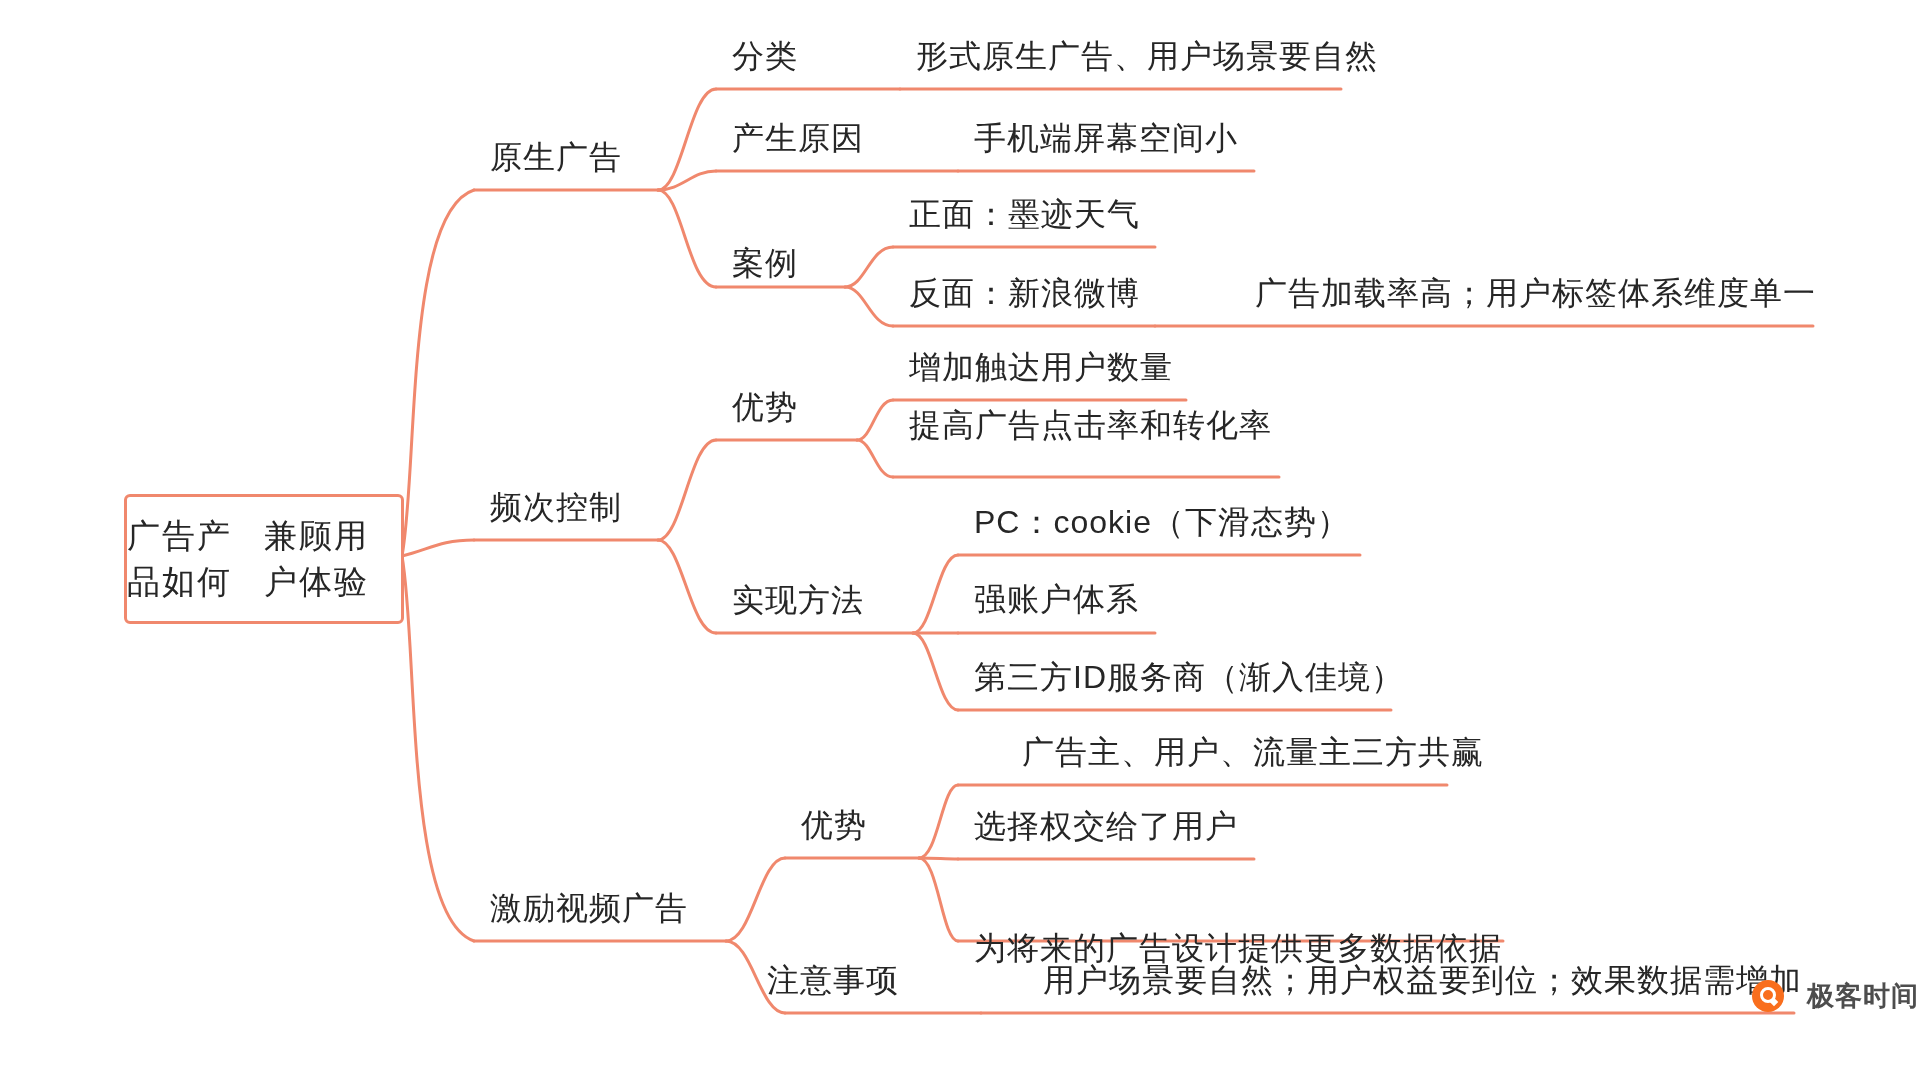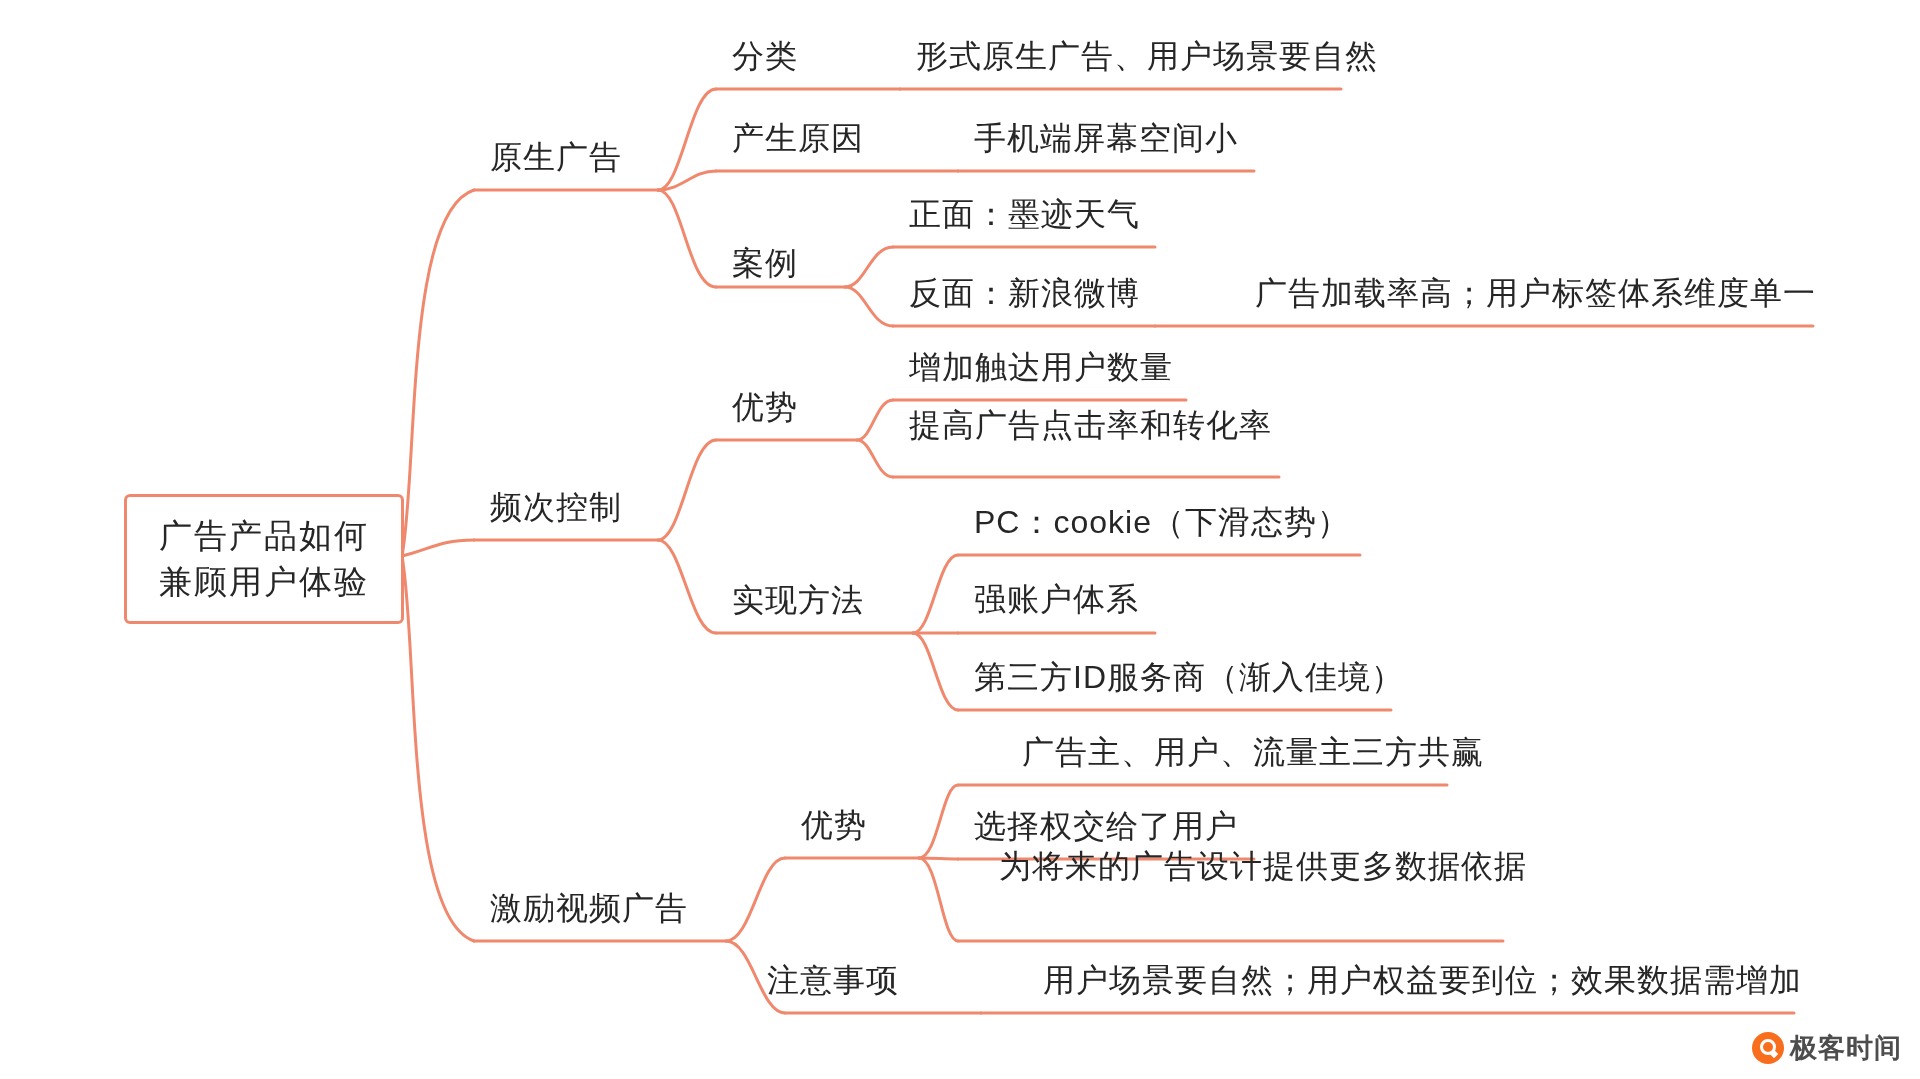--- a/index.html
+++ b/index.html
@@ -27,30 +27,30 @@
     color:var(--text);
     letter-spacing:1px;
   }
   .root-box{
     position:absolute;
     left:124px;top:494px;
     width:274px;height:124px;
     border:3px solid var(--branch);
     border-radius:6px;
     background:#fff;
-    display:flex;flex-direction:column;
+    display:flex;flex-direction:row;
     justify-content:center;align-items:center;
     font-size:33px;line-height:46px;
     color:var(--text);
     letter-spacing:2px;
   }
   .logo{
     position:absolute;
-    left:1752px;top:1030px;
-    display:flex;align-items:center;gap:6px;
+    left:1752px;top:978px;
+    display:flex;align-items:center;gap:23px;
   }
   .logo-icon{
     position:relative;
     width:32px;height:32px;
     border-radius:50%;
     background:var(--logo);
   }
   .logo-ring{
     position:absolute;left:8px;top:7px;
     width:10px;height:10px;
@@ -147,21 +147,21 @@
   <div class="node-label" style="left:909px;top:408px;">提高广告点击率和转化率</div>
   <div class="node-label" style="left:732px;top:583px;">实现方法</div>
   <div class="node-label" style="left:974px;top:505px;">PC：cookie（下滑态势）</div>
   <div class="node-label" style="left:974px;top:582px;">强账户体系</div>
   <div class="node-label" style="left:974px;top:660px;">第三方ID服务商（渐入佳境）</div>
 
   <div class="node-label" style="left:490px;top:891px;">激励视频广告</div>
   <div class="node-label" style="left:801px;top:808px;">优势</div>
   <div class="node-label" style="left:1022px;top:735px;">广告主、用户、流量主三方共赢</div>
   <div class="node-label" style="left:974px;top:809px;">选择权交给了用户</div>
-  <div class="node-label" style="left:974px;top:849px;margin-left:25px;">为将来的广告设计提供更多数据依据</div>
+  <div class="node-label" style="left:974px;top:931px;">为将来的广告设计提供更多数据依据</div>
   <div class="node-label" style="left:767px;top:963px;">注意事项</div>
   <div class="node-label" style="left:1043px;top:963px;">用户场景要自然；用户权益要到位；效果数据需增加</div>
 
   <div class="logo">
     <div class="logo-icon">
       <div class="logo-ring"></div>
       <div class="logo-tail"></div>
     </div>
     <div class="logo-text">极客时间</div>
   </div>

